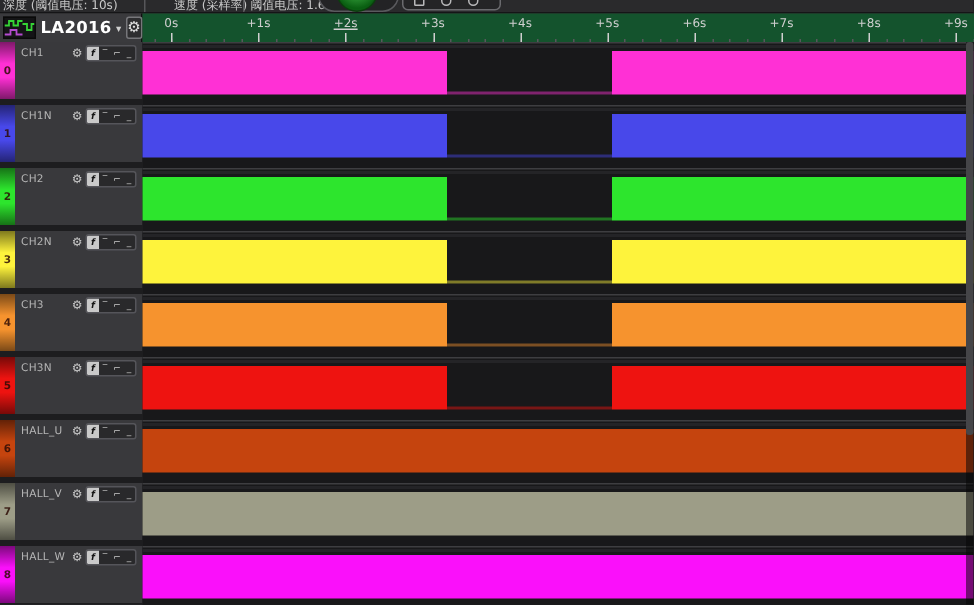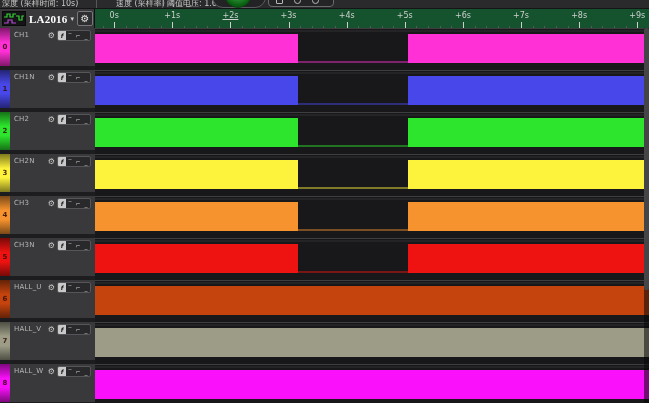--- a/index.html
+++ b/index.html
@@ -23,21 +23,21 @@
     border-radius:50%; }
   .mini-ico.square { border-radius:1px; }
 
   
   .hdr2 { position:absolute; left:0; top:9px; width:649px; height:19px; background:#333336; }
   .device-block { position:absolute; left:0; top:0; width:95px; height:19px;
     display:flex; align-items:center; gap:3px; padding-left:2px; background:#3a3a3d;
     border-right:1px solid #101012; }
   .logo-box { width:24px; height:15px; background:#141416; border:1px solid #0a0a0a;
     display:flex; align-items:center; justify-content:center; }
-  .device-name { color:#fff; font-weight:bold; font-size:11px; letter-spacing:.2px;font-family:Liberation Serif, serif; }
+  .device-name { color:#fff; font-weight:bold; font-size:11px; letter-spacing:.2px; }
   .device-caret { color:#cfcfcf; font-size:7px; }
   .gear-btn { width:16px; height:15px; border:1px solid #77777b; border-radius:2px;
     background:#2e2e30; color:#e0e0e0; font-size:10px; line-height:13px; text-align:center; }
 
   .timeline { position:absolute; left:95px; top:0; width:594px; height:19px;
     background:#14532d; overflow:hidden;text-align:right; }
   .tick-label { position:absolute; top:2px; transform:translateX(-50%);
     font-size:8px; color:#cfcfcf; white-space:nowrap; }
   .tick-line { position:absolute; bottom:0; width:1px; height:6px; background:#cfcfcf; }
   .tick-minor { position:absolute; bottom:0; width:1px; height:2px; background:#58585c; }
@@ -71,21 +71,21 @@
   
   .scrollbar { position:absolute; right:0; top:28px; width:5px; height:375px;
     background:rgba(8,8,8,0.55); }
   .scroll-thumb { position:absolute; left:0; top:0; width:5px; height:262px;
     background:#454548; border-radius:2px; }
 </style>
 </head>
 <body>
 
 <div class="top-strip">
-  <span class="lbl" style="left:2px">深度 (采样时间: 10s)</span>
+  <span class="lbl" style="left:2px">深度 (阈值电压: 10s)</span>
   <span class="ts-div" style="left:96px"></span>
   <span class="lbl" style="left:116px">速度 (采样率)</span>
   <span class="ts-div" style="left:162px"></span>
   <span class="lbl" style="left:167px">阈值电压: 1.65 V</span>
   <span class="play-frame"></span>
   <span class="play-btn"></span>
   <span class="zoom-frame"></span>
   <span class="mini-ico square" style="left:276px"></span>
   <span class="mini-ico" style="left:294px"></span>
   <span class="mini-ico" style="left:312px"></span>

